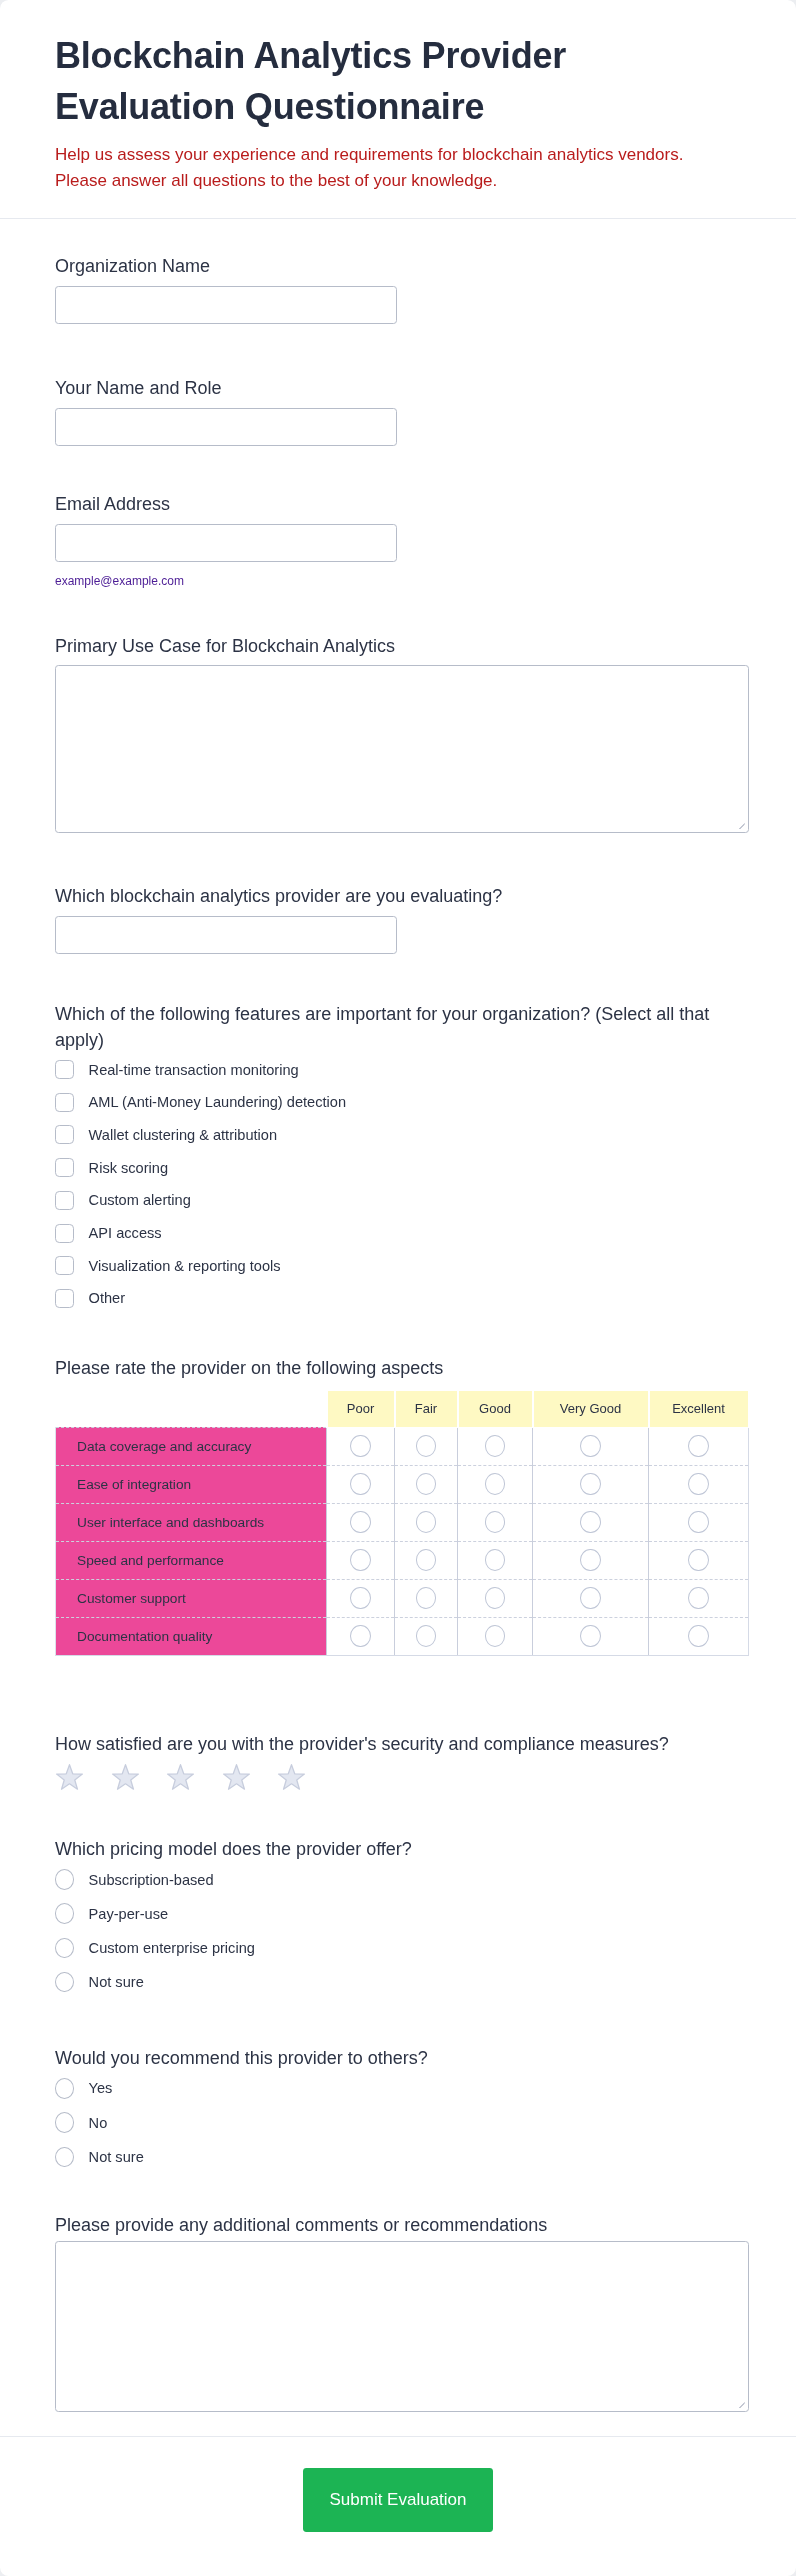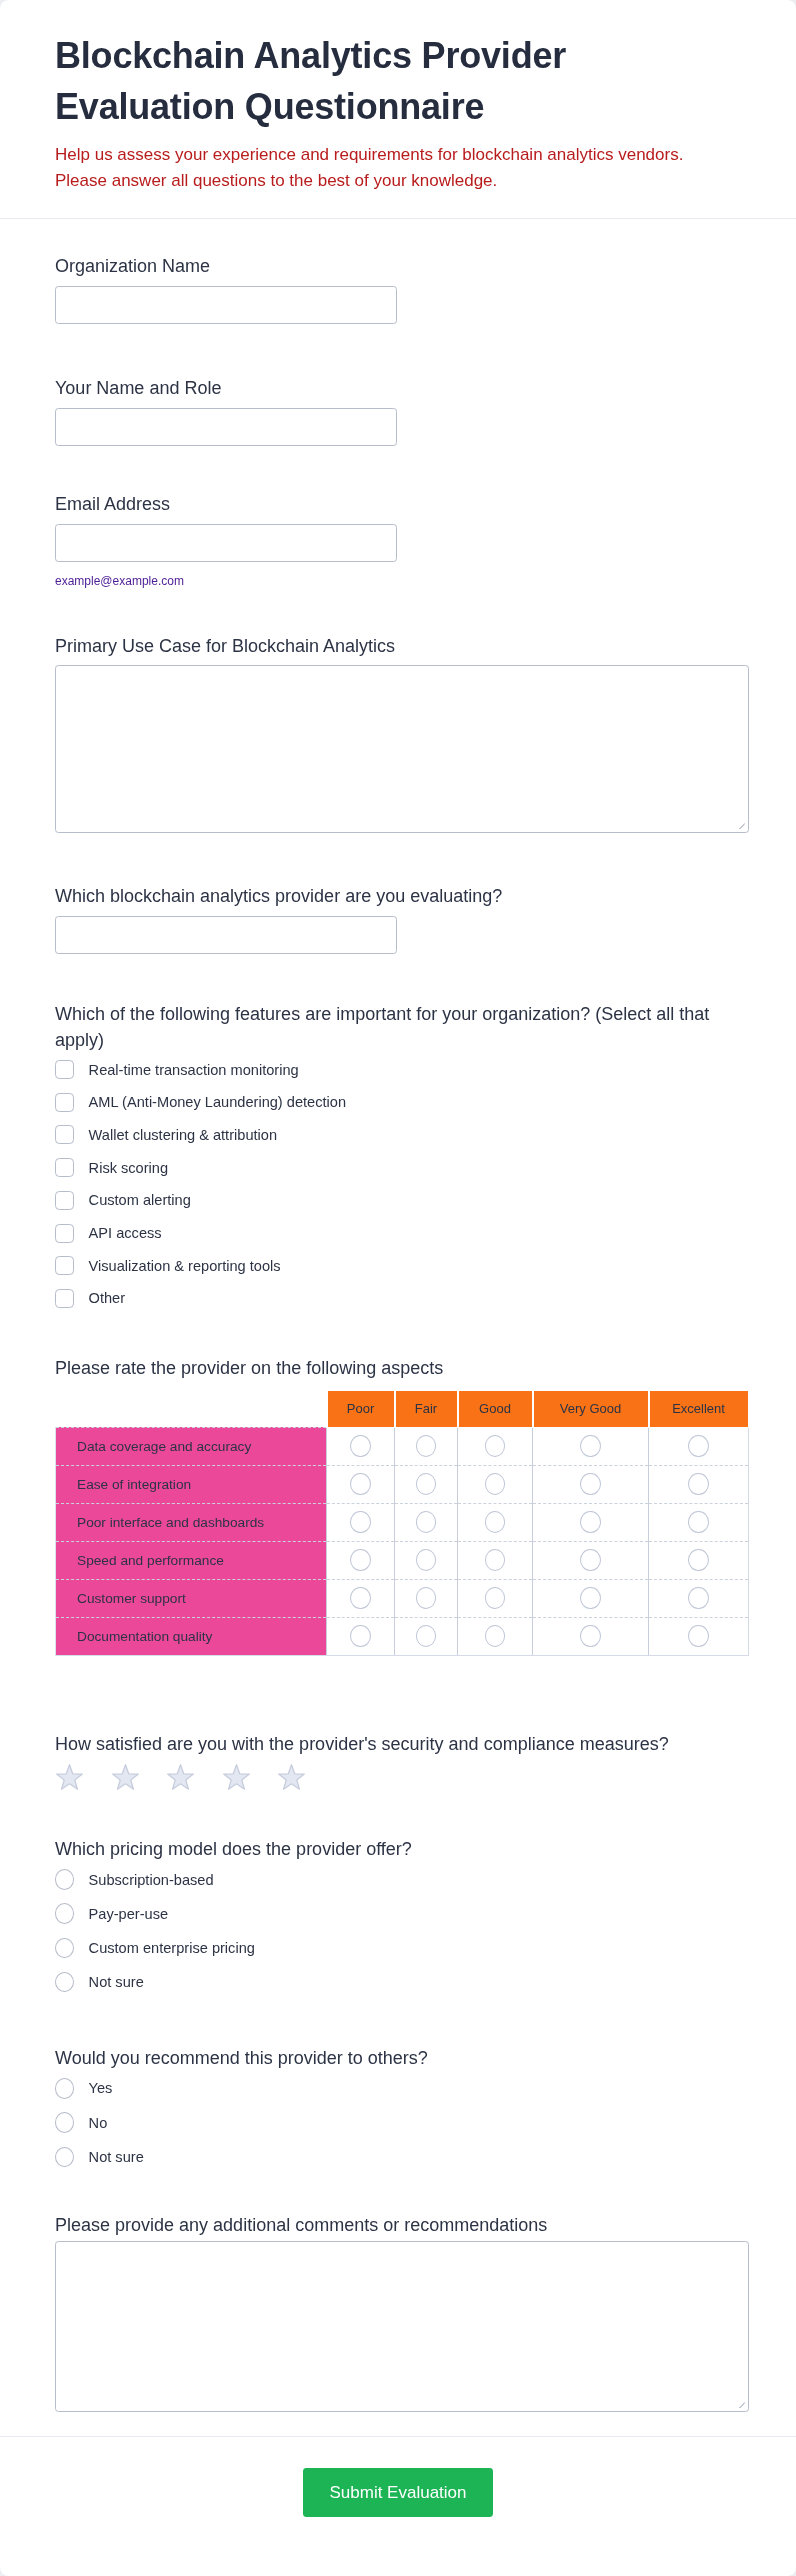--- a/index.html
+++ b/index.html
@@ -40,38 +40,38 @@
   .checkbox { width:19px; height:19px; border:0.9px solid #b6bcc9; border-radius:4.3px;
      background:#fff; flex:0 0 auto; cursor:pointer; }
   .radio { width:19px; height:20.5px; border:0.9px solid #b6bcc9; border-radius:50%;
      background:#fff; flex:0 0 auto; cursor:pointer; }
   .opt-label { margin-left:14.6px; font-size:14.6px; color:#2c3345; }
 
   table.matrix { margin-top:10.3px; width:694px; table-layout:fixed; border-collapse:collapse; }
   table.matrix col.c-label{width:271px} table.matrix col.c-poor{width:68px}
   table.matrix col.c-fair{width:63px} table.matrix col.c-good{width:75px}
   table.matrix col.c-vg{width:116px} table.matrix col.c-exc{width:100px}
-  table.matrix thead th { height:36px; background:#f97316; font-size:13px; font-weight:400;
+  table.matrix thead th { height:36px; background:#fef9c3; font-size:13px; font-weight:400;
      color:#2c3345; border-left:2.6px solid #fff; border-right:2.6px solid #fff;
      border-bottom:1.7px solid #fff; }
   table.matrix thead th.corner { background:transparent; border:none; }
   table.matrix tbody td { height:38px; background:#fff; text-align:center;
      border-top:0.9px dashed #ccd1de; border-left:0.9px solid #c9cedc; }
   table.matrix tbody tr:last-child td { border-bottom:0.9px solid #d5dae6; }
   table.matrix tbody td.row-label { background:#ec4899; text-align:left; padding-left:21px;
      font-size:13.7px; color:#2c3345; border-left:0.9px solid #dde1ec; }
   table.matrix tbody td:last-child { border-right:0.9px solid #d5dae6; }
   .m-radio { display:inline-block; width:20.5px; height:22px; border:0.9px solid #bfc6d6;
      border-radius:50%; background:#fff; vertical-align:middle; cursor:pointer; }
 
   .stars { margin-top:6.8px; display:flex; gap:26.5px; }
   .star { width:29px; height:28px; cursor:pointer; }
 
   .submit-row { margin-top:31px; text-align:center; }
-  button.submit-btn { display:inline-block; width:190px; height:49px; border:none;
+  button.submit-btn { display:inline-block; width:190px; height:64px; border:none;
      border-radius:3.4px; background:#1cb454; color:#fff; font-size:17px; font-weight:500;
      font-family:"Liberation Sans","DejaVu Sans",sans-serif; cursor:pointer; }
 </style>
 </head>
 <body>
 
 <div class="card">
 
   <header class="form-header pad">
     <h1 class="form-title">Blockchain Analytics Provider Evaluation Questionnaire</h1>
@@ -181,21 +181,21 @@
           </tr>
           <tr>
             <td class="row-label">Ease of integration</td>
             <td><span class="m-radio"></span></td>
             <td><span class="m-radio"></span></td>
             <td><span class="m-radio"></span></td>
             <td><span class="m-radio"></span></td>
             <td><span class="m-radio"></span></td>
           </tr>
           <tr>
-            <td class="row-label">Poor interface and dashboards</td>
+            <td class="row-label">User interface and dashboards</td>
             <td><span class="m-radio"></span></td>
             <td><span class="m-radio"></span></td>
             <td><span class="m-radio"></span></td>
             <td><span class="m-radio"></span></td>
             <td><span class="m-radio"></span></td>
           </tr>
           <tr>
             <td class="row-label">Speed and performance</td>
             <td><span class="m-radio"></span></td>
             <td><span class="m-radio"></span></td>

